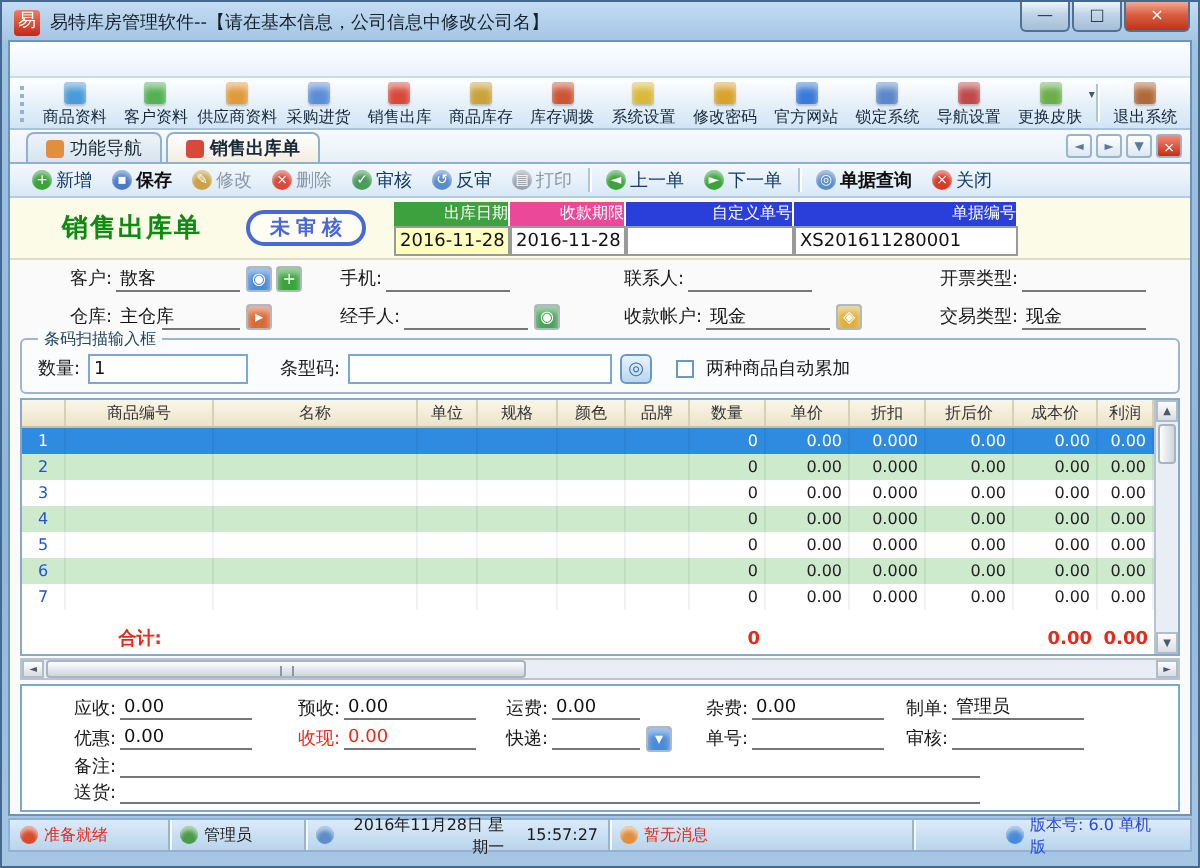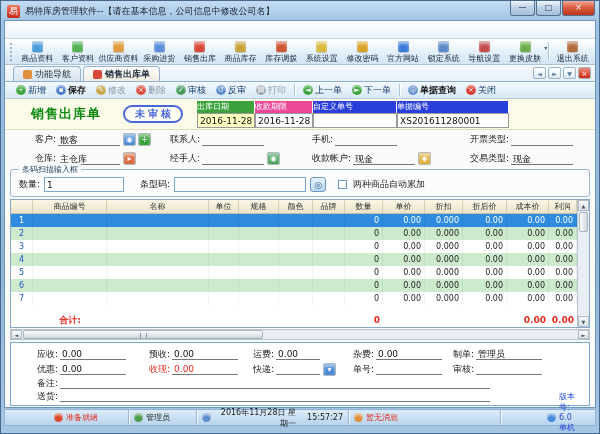--- a/index.html
+++ b/index.html
@@ -56,21 +56,21 @@
   
   .content { flex:1; display:flex; flex-direction:column; background:#fafafa; overflow:hidden; }
   
   .doc-header { height:31px; flex:0 0 auto; background:#fcfbe8; border-bottom:1px solid #e0ddc0; display:flex; align-items:center; }
   .doc-title { font-size:13px; font-weight:bold; color:#0e8a12; margin-left:26px; letter-spacing:1px; }
   .stamp { margin-left:22px; border:2px solid #4a67d8; color:#4a67d8; border-radius:10px; font-size:10px; font-weight:bold;
     letter-spacing:3px; padding:0 7px 0 10px; background:rgba(255,255,255,.5); }
   .doc-fields { display:flex; margin-left:14px; }
   .df { display:flex; flex-direction:column; }
   .df:nth-child(1){ width:58px; } .df:nth-child(2){ width:58px; } .df:nth-child(3){ width:84px; } .df:nth-child(4){ width:112px; }
-  .df-h { height:12px; color:#fff; font-size:8px; text-align:left; line-height:12px; border-right:1px solid #fff; }
+  .df-h { height:12px; color:#fff; font-size:8px; text-align:right; line-height:12px; border-right:1px solid #fff; }
   .df-v { height:15px; font-size:9px; line-height:14px; padding-left:2px; border:1px solid #9a9a9a; background:#fff; color:#111; }
   
   .info-row { height:19px; flex:0 0 auto; display:flex; align-items:center; padding-left:30px; background:#fafafa; }
   .ifield { display:flex; align-items:center; }
   .ifield:nth-child(1){ width:135px;align-items:flex-end; } .ifield:nth-child(2){ width:142px; } .ifield:nth-child(3){ width:158px; }
   .ilabel { font-size:9px; color:#1a1a1a; margin-right:2px; white-space:nowrap; }
   .uv { display:inline-block; border-bottom:1px solid #777; min-width:62px; height:12px; font-size:9px; line-height:12px;
     padding:0 2px; color:#111; white-space:nowrap; }
   .fbtns { display:flex; gap:2px; margin-left:3px; }
   .mini-btn { width:13px; height:13px; border:1px solid #b0b8c0; border-radius:2px; font-size:8px; line-height:12px;
@@ -312,26 +312,26 @@
       <div class="info-row">
           <div class="ifield">
     <span class="ilabel">客户:</span>
     <span class="uv">散客</span>
     <span class="fbtns">
               <span class="mini-btn" style="background: rgb(74, 139, 217);">◉</span>
               <span class="mini-btn" style="background: rgb(58, 163, 58);">+</span>
             </span>
   </div>
           <div class="ifield">
+    <span class="ilabel">手机:</span>
+    <span class="uv"></span>
+    <span class="fbtns"></span>
+  </div>
+          <div class="ifield">
     <span class="ilabel">联系人:</span>
-    <span class="uv"></span>
-    <span class="fbtns"></span>
-  </div>
-          <div class="ifield">
-    <span class="ilabel">手机:</span>
     <span class="uv"></span>
     <span class="fbtns"></span>
   </div>
           <div class="ifield">
     <span class="ilabel">开票类型:</span>
     <span class="uv"></span>
     <span class="fbtns"></span>
   </div>
         </div>
       <div class="info-row">
@@ -587,21 +587,21 @@
         <div class="f-line">
           <span class="ilabel">送货:</span>
           <span class="uv"></span>
         </div>
       </div>
 
     </div>
   </div>
 
   <div class="statusbar">
-      <div class="seg" style="color: rgb(224, 42, 26); margin-left: 44px;">
+      <div class="seg" style="color: rgb(224, 42, 26);">
     <span class="seg-icon" style="background: linear-gradient(rgb(217, 74, 42), rgb(217, 74, 42)) rgb(217, 74, 42);"></span>
     <span>准备就绪</span>
     <span class="seg2"></span>
   </div>
       <div class="seg" style="color: rgb(26, 26, 26);">
     <span class="seg-icon" style="background: linear-gradient(rgb(74, 155, 74), rgb(74, 155, 74)) rgb(74, 155, 74);"></span>
     <span>管理员</span>
     <span class="seg2"></span>
   </div>
       <div class="seg" style="color: rgb(26, 26, 26); text-align: right;">

